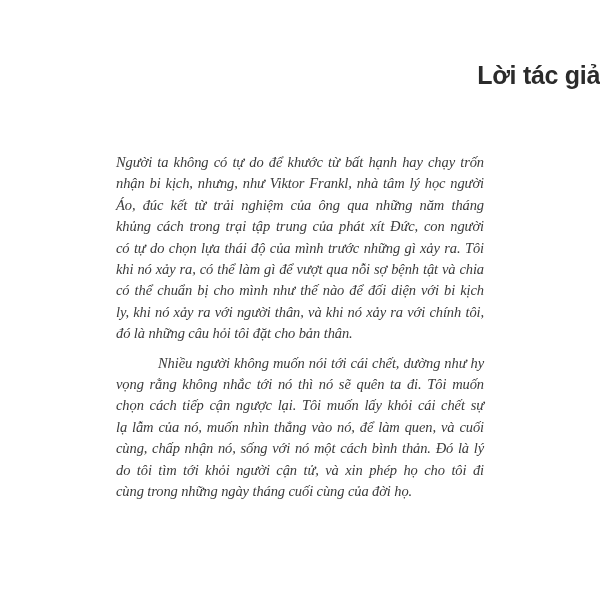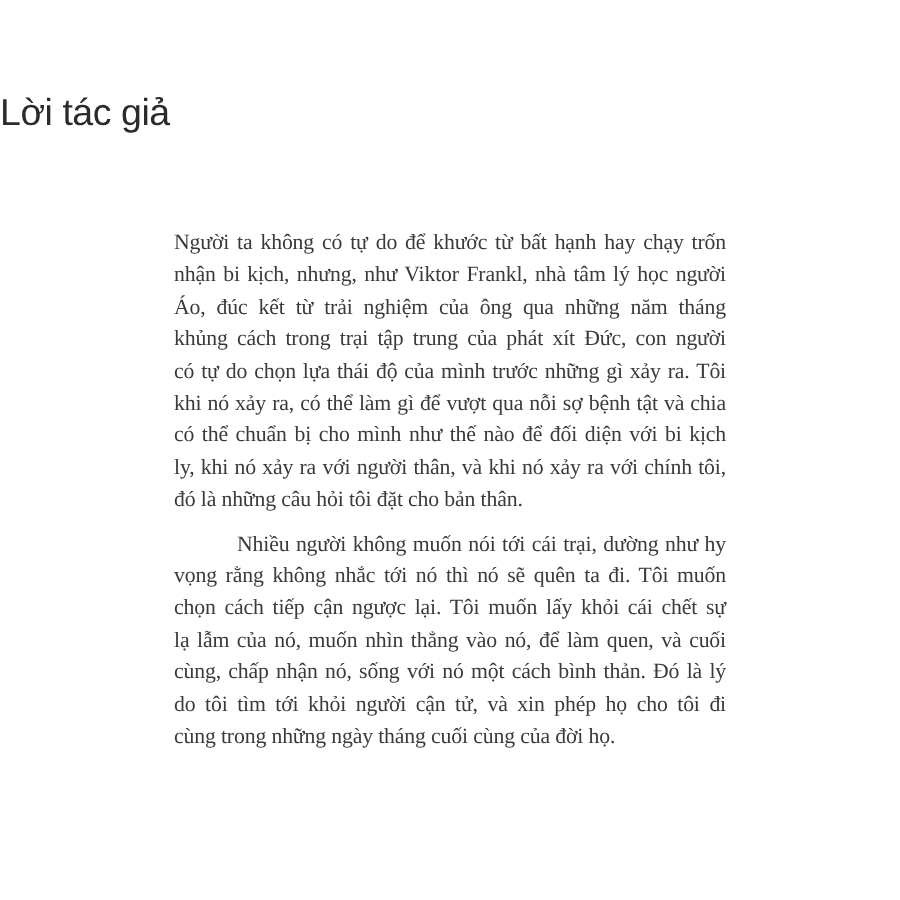--- a/index.html
+++ b/index.html
@@ -12,23 +12,23 @@
     position: relative;
     width: 600px;
     height: 600px;
     background: #ffffff;
     overflow: hidden;
     font-family: "Liberation Serif", "DejaVu Serif", serif;
   }
 
   .title {
     margin: 60px auto 0;
-    text-align: left;
+    text-align: right;
     font-family: "Liberation Sans", "DejaVu Sans", sans-serif;
-    font-weight: 400;
+    font-weight: 700;
     font-size: 25px;
     line-height: 30px;
     letter-spacing: -0.3px;
     color: #2b2b2b;
   }
 
   .body-text {
     width: 368px;
     margin: 62px auto 0;
     color: #3a3a3a;
@@ -38,20 +38,21 @@
   }
 
   .para { margin: 0; }
   .para + .para { margin-top: 8px; }
 
   .line {
     text-align: justify;
     text-align-last: justify;
     -moz-text-align-last: justify;
     text-justify: inter-word;
+    font-style: italic;
   }
 
   .line.first-indent { text-indent: 42px; }
 
   .line.last {
     text-align-last: left;
     -moz-text-align-last: left;
   }
 </style>
 </head>
@@ -65,21 +66,21 @@
         <div class="line">nhận bi kịch, nhưng, như Viktor Frankl, nhà tâm lý học người</div>
         <div class="line">Áo, đúc kết từ trải nghiệm của ông qua những năm tháng</div>
         <div class="line">khủng cách trong trại tập trung của phát xít Đức, con người</div>
         <div class="line">có tự do chọn lựa thái độ của mình trước những gì xảy ra. Tôi</div>
         <div class="line">khi nó xảy ra, có thể làm gì để vượt qua nỗi sợ bệnh tật và chia</div>
         <div class="line">có thể chuẩn bị cho mình như thế nào để đối diện với bi kịch</div>
         <div class="line">ly, khi nó xảy ra với người thân, và khi nó xảy ra với chính tôi,</div>
         <div class="line last">đó là những câu hỏi tôi đặt cho bản thân.</div>
       </div>
       <div class="para">
-        <div class="line first-indent">Nhiều người không muốn nói tới cái trại, dường như hy</div>
+        <div class="line first-indent">Nhiều người không muốn nói tới cái chết, dường như hy</div>
         <div class="line">vọng rằng không nhắc tới nó thì nó sẽ quên ta đi. Tôi muốn</div>
         <div class="line">chọn cách tiếp cận ngược lại. Tôi muốn lấy khỏi cái chết sự</div>
         <div class="line">lạ lẫm của nó, muốn nhìn thẳng vào nó, để làm quen, và cuối</div>
         <div class="line">cùng, chấp nhận nó, sống với nó một cách bình thản. Đó là lý</div>
         <div class="line">do tôi tìm tới khỏi người cận tử, và xin phép họ cho tôi đi</div>
         <div class="line last">cùng trong những ngày tháng cuối cùng của đời họ.</div>
       </div>
     </div>
 </div>
 

